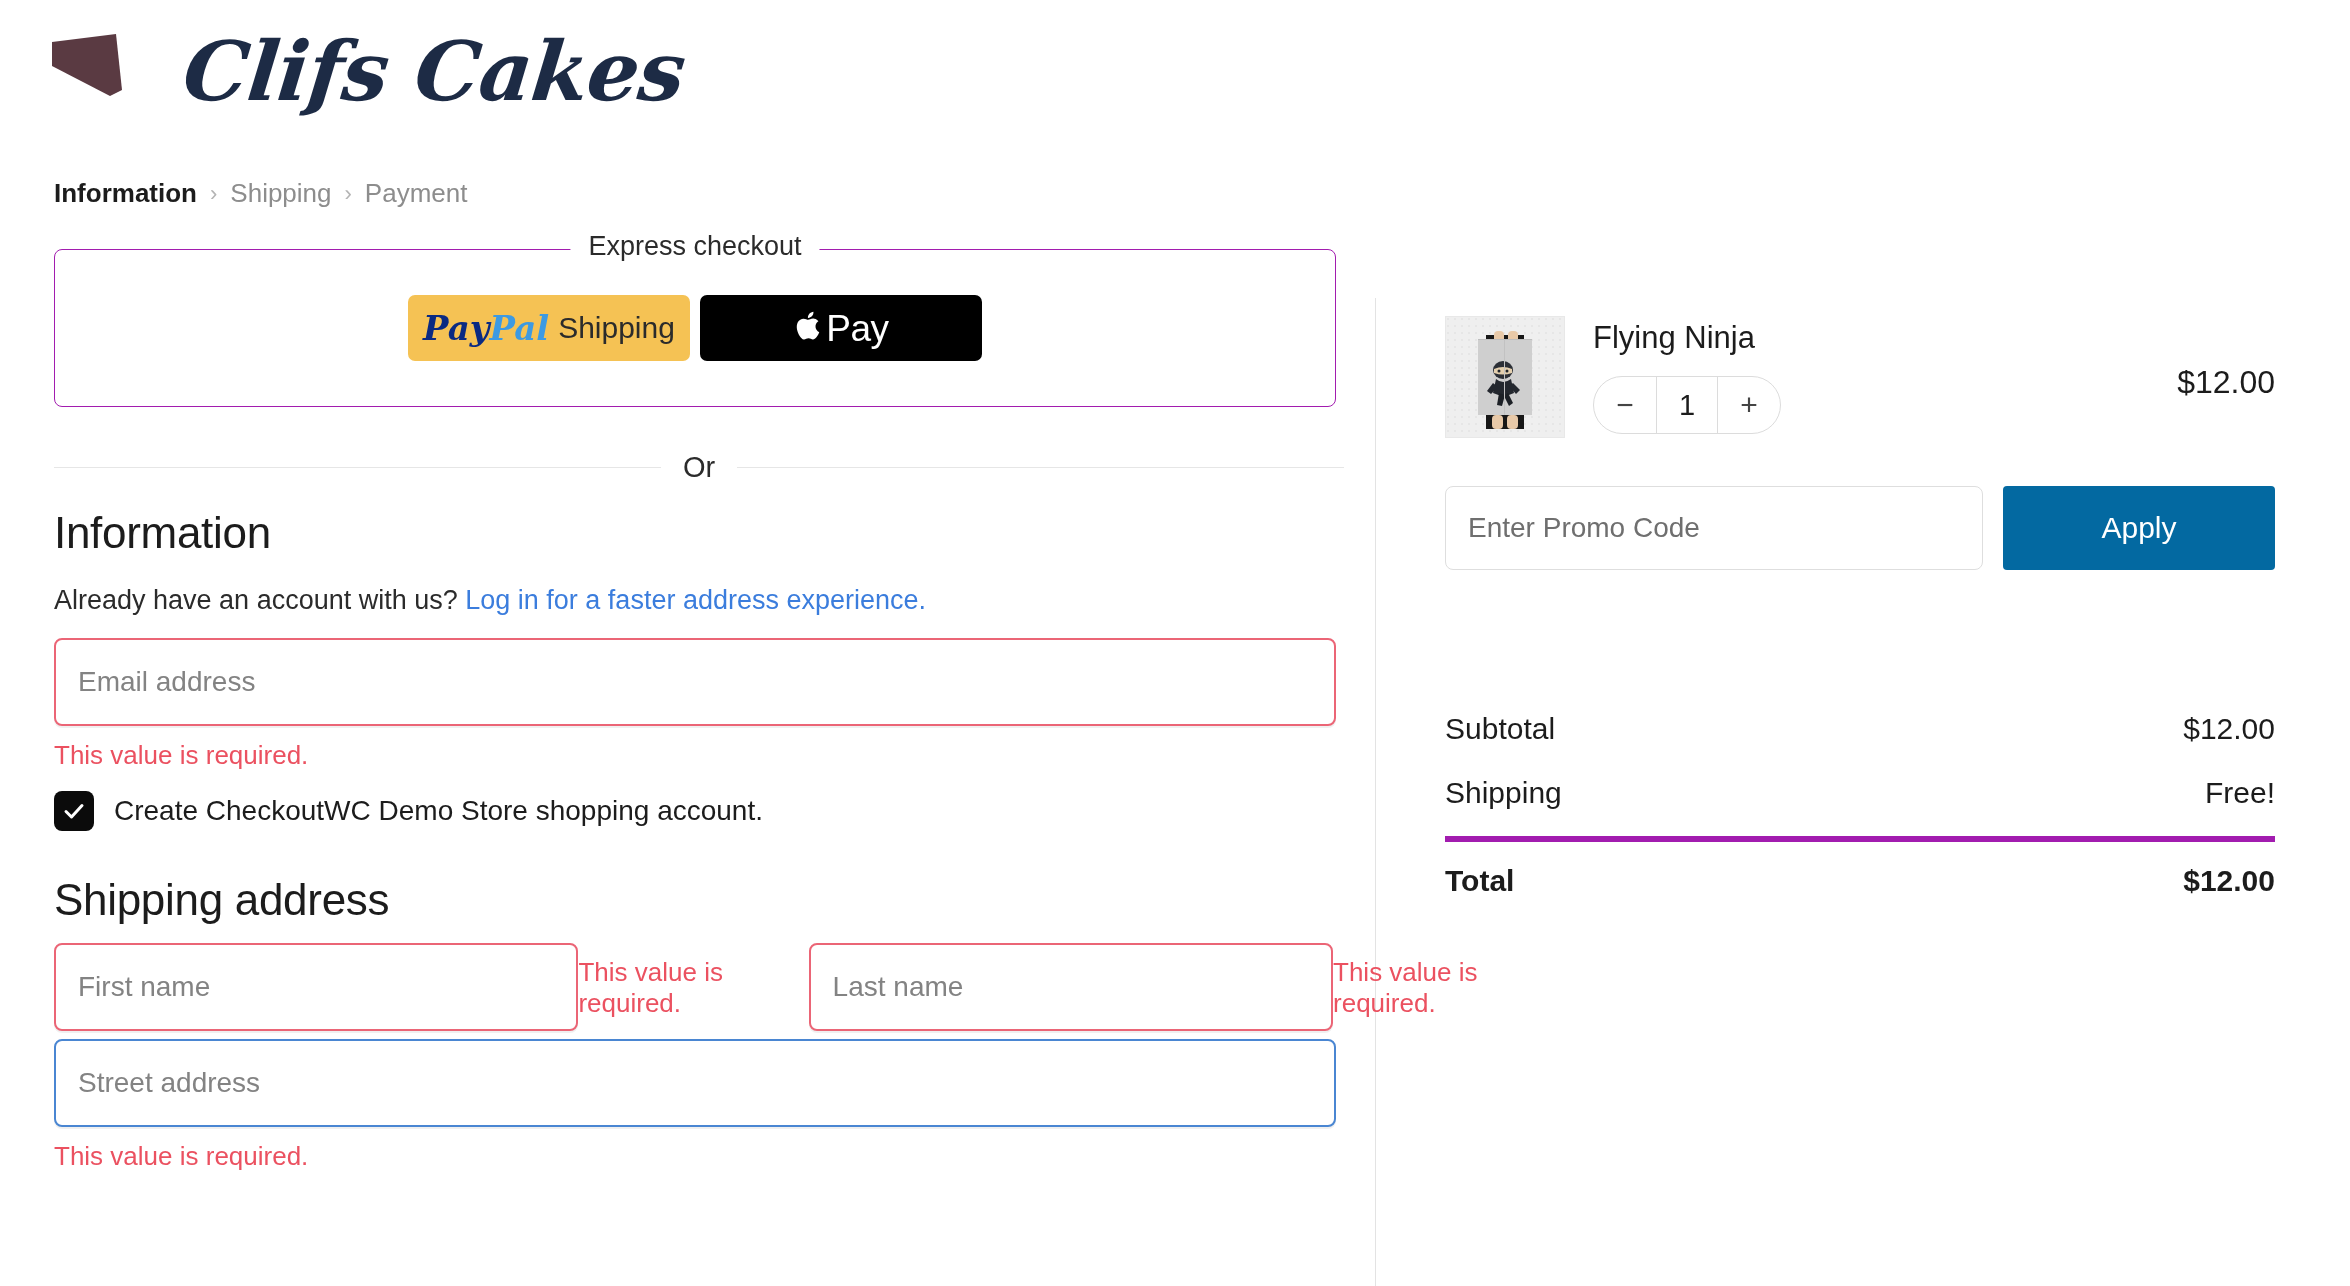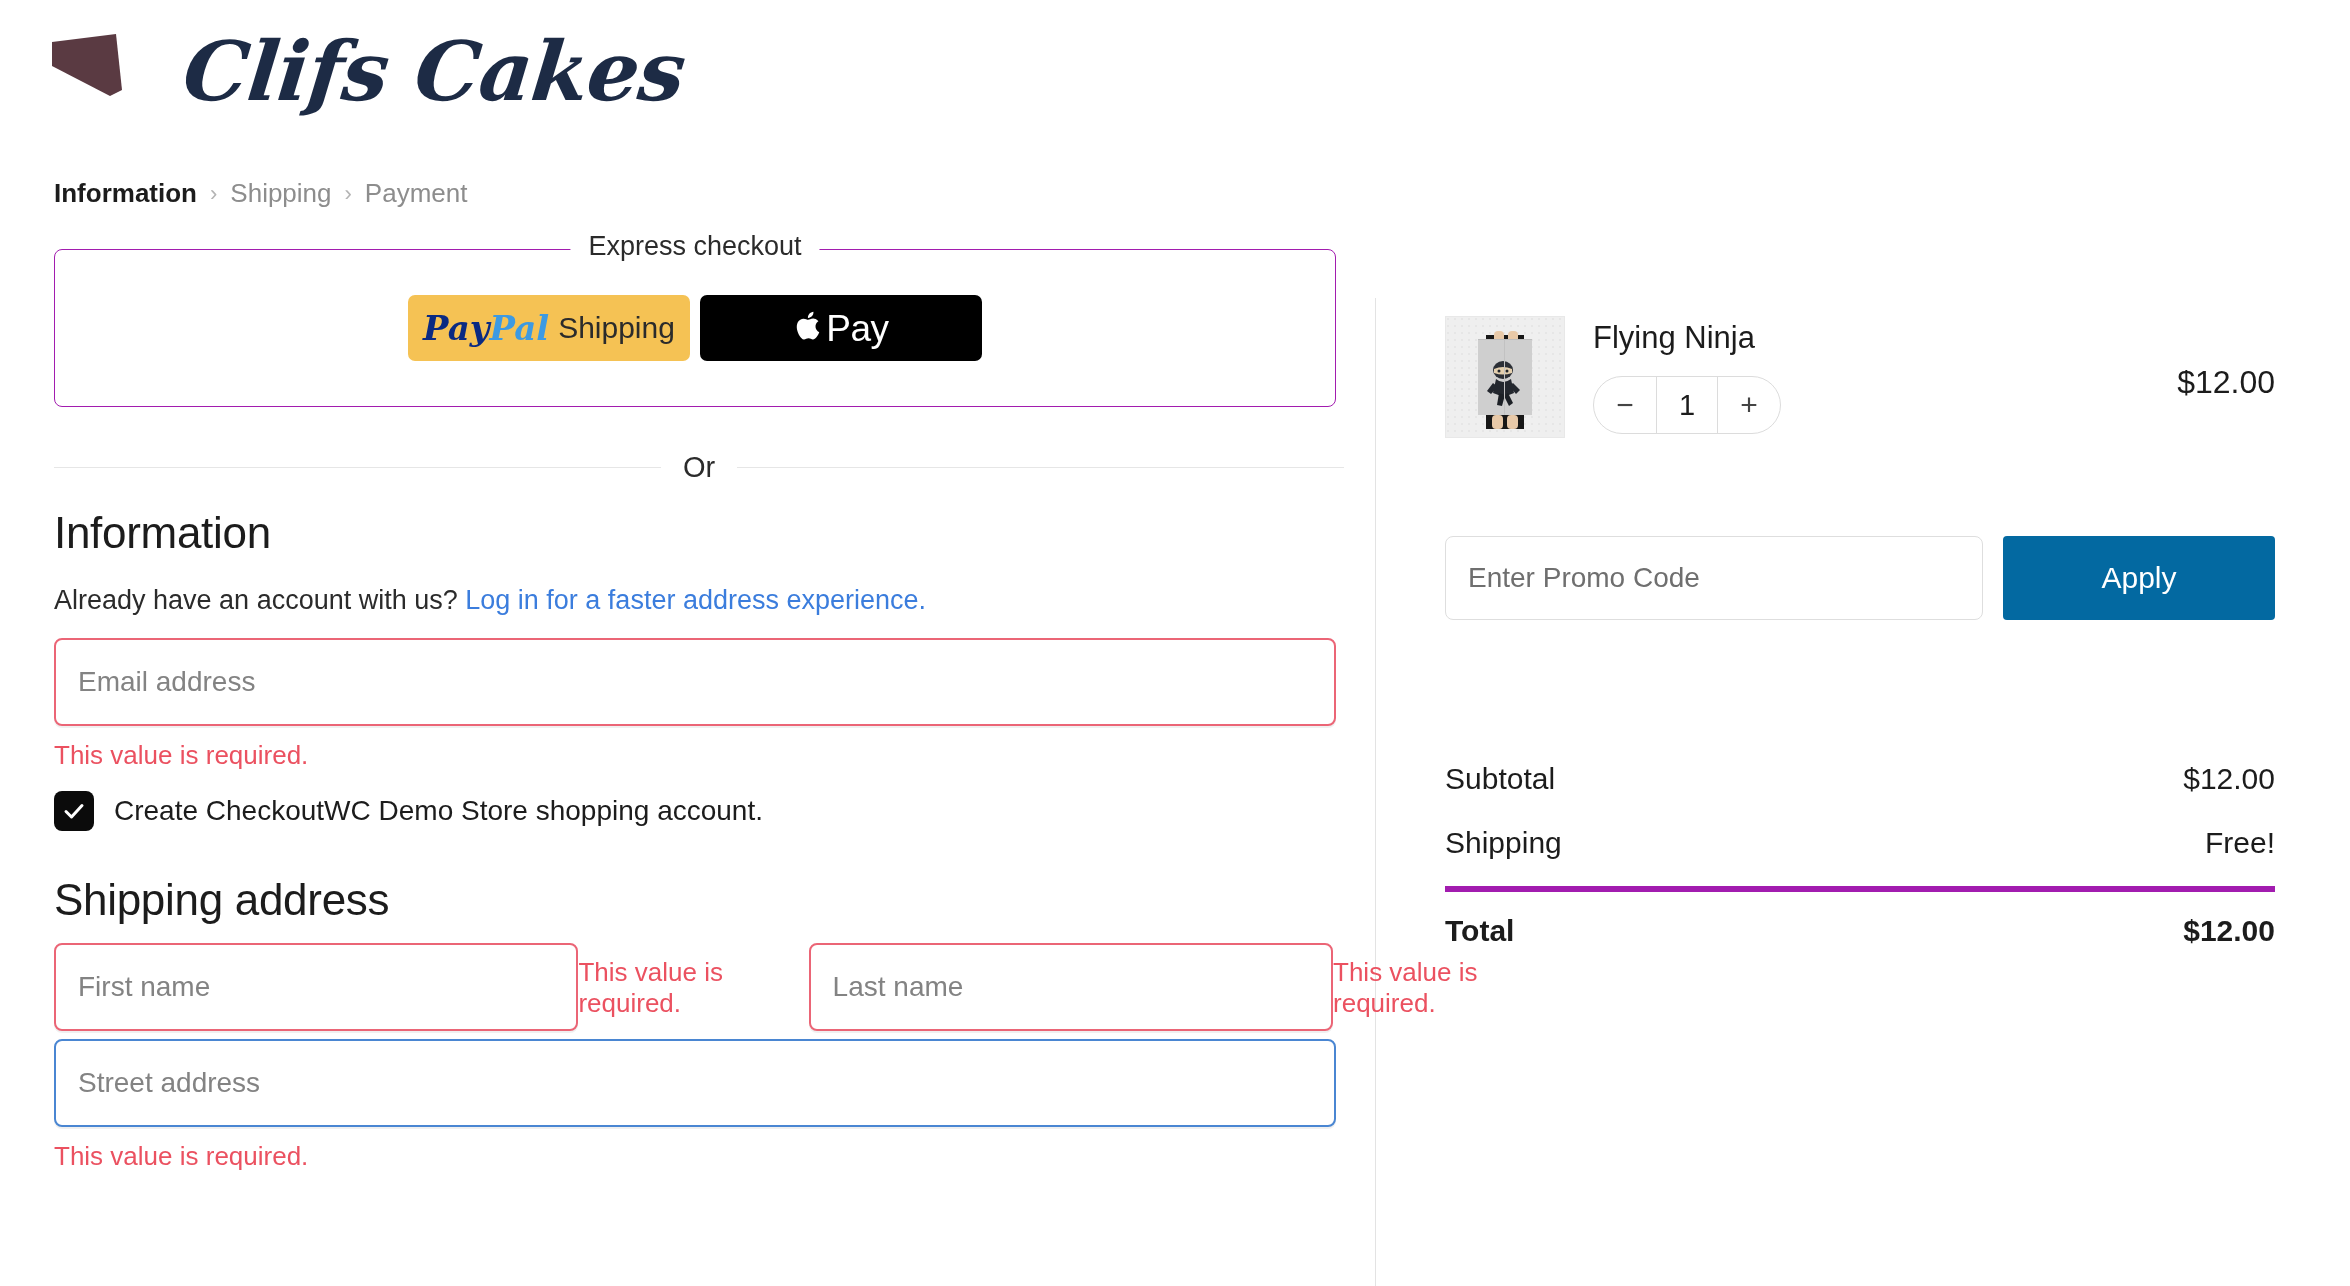--- a/index.html
+++ b/index.html
@@ -153,21 +153,21 @@
     display: flex; align-items: center; justify-content: center;
     min-width: 62px; cursor: pointer; padding: 0;
   }
   .qty .qty-val {
     border-left: 1px solid #dcdcdc; border-right: 1px solid #dcdcdc;
     color: #1c1c1c; font-size: 29px; cursor: text;
   }
   .prod-price { font-size: 32px; color: #1c1c1c; padding-top: 48px; white-space: nowrap; }
 
   
-  .promo-row { display: flex; gap: 20px; margin-top: 98px; }
+  .promo-row { display: flex; gap: 20px; margin-top: 48px; }
   .promo-input {
     flex: 1 1 auto; height: 84px;
     border: 1px solid #dedede; border-radius: 8px;
     font-family: "Liberation Sans", sans-serif; font-size: 28px;
     padding: 0 22px; color: #1c1c1c; outline: none; background: #fff;
   }
   .promo-input::placeholder { color: #6f6f6f; }
   .promo-apply {
     width: 272px; height: 84px; border: none; border-radius: 4px;
     background: #0369a1; color: #ffffff;

